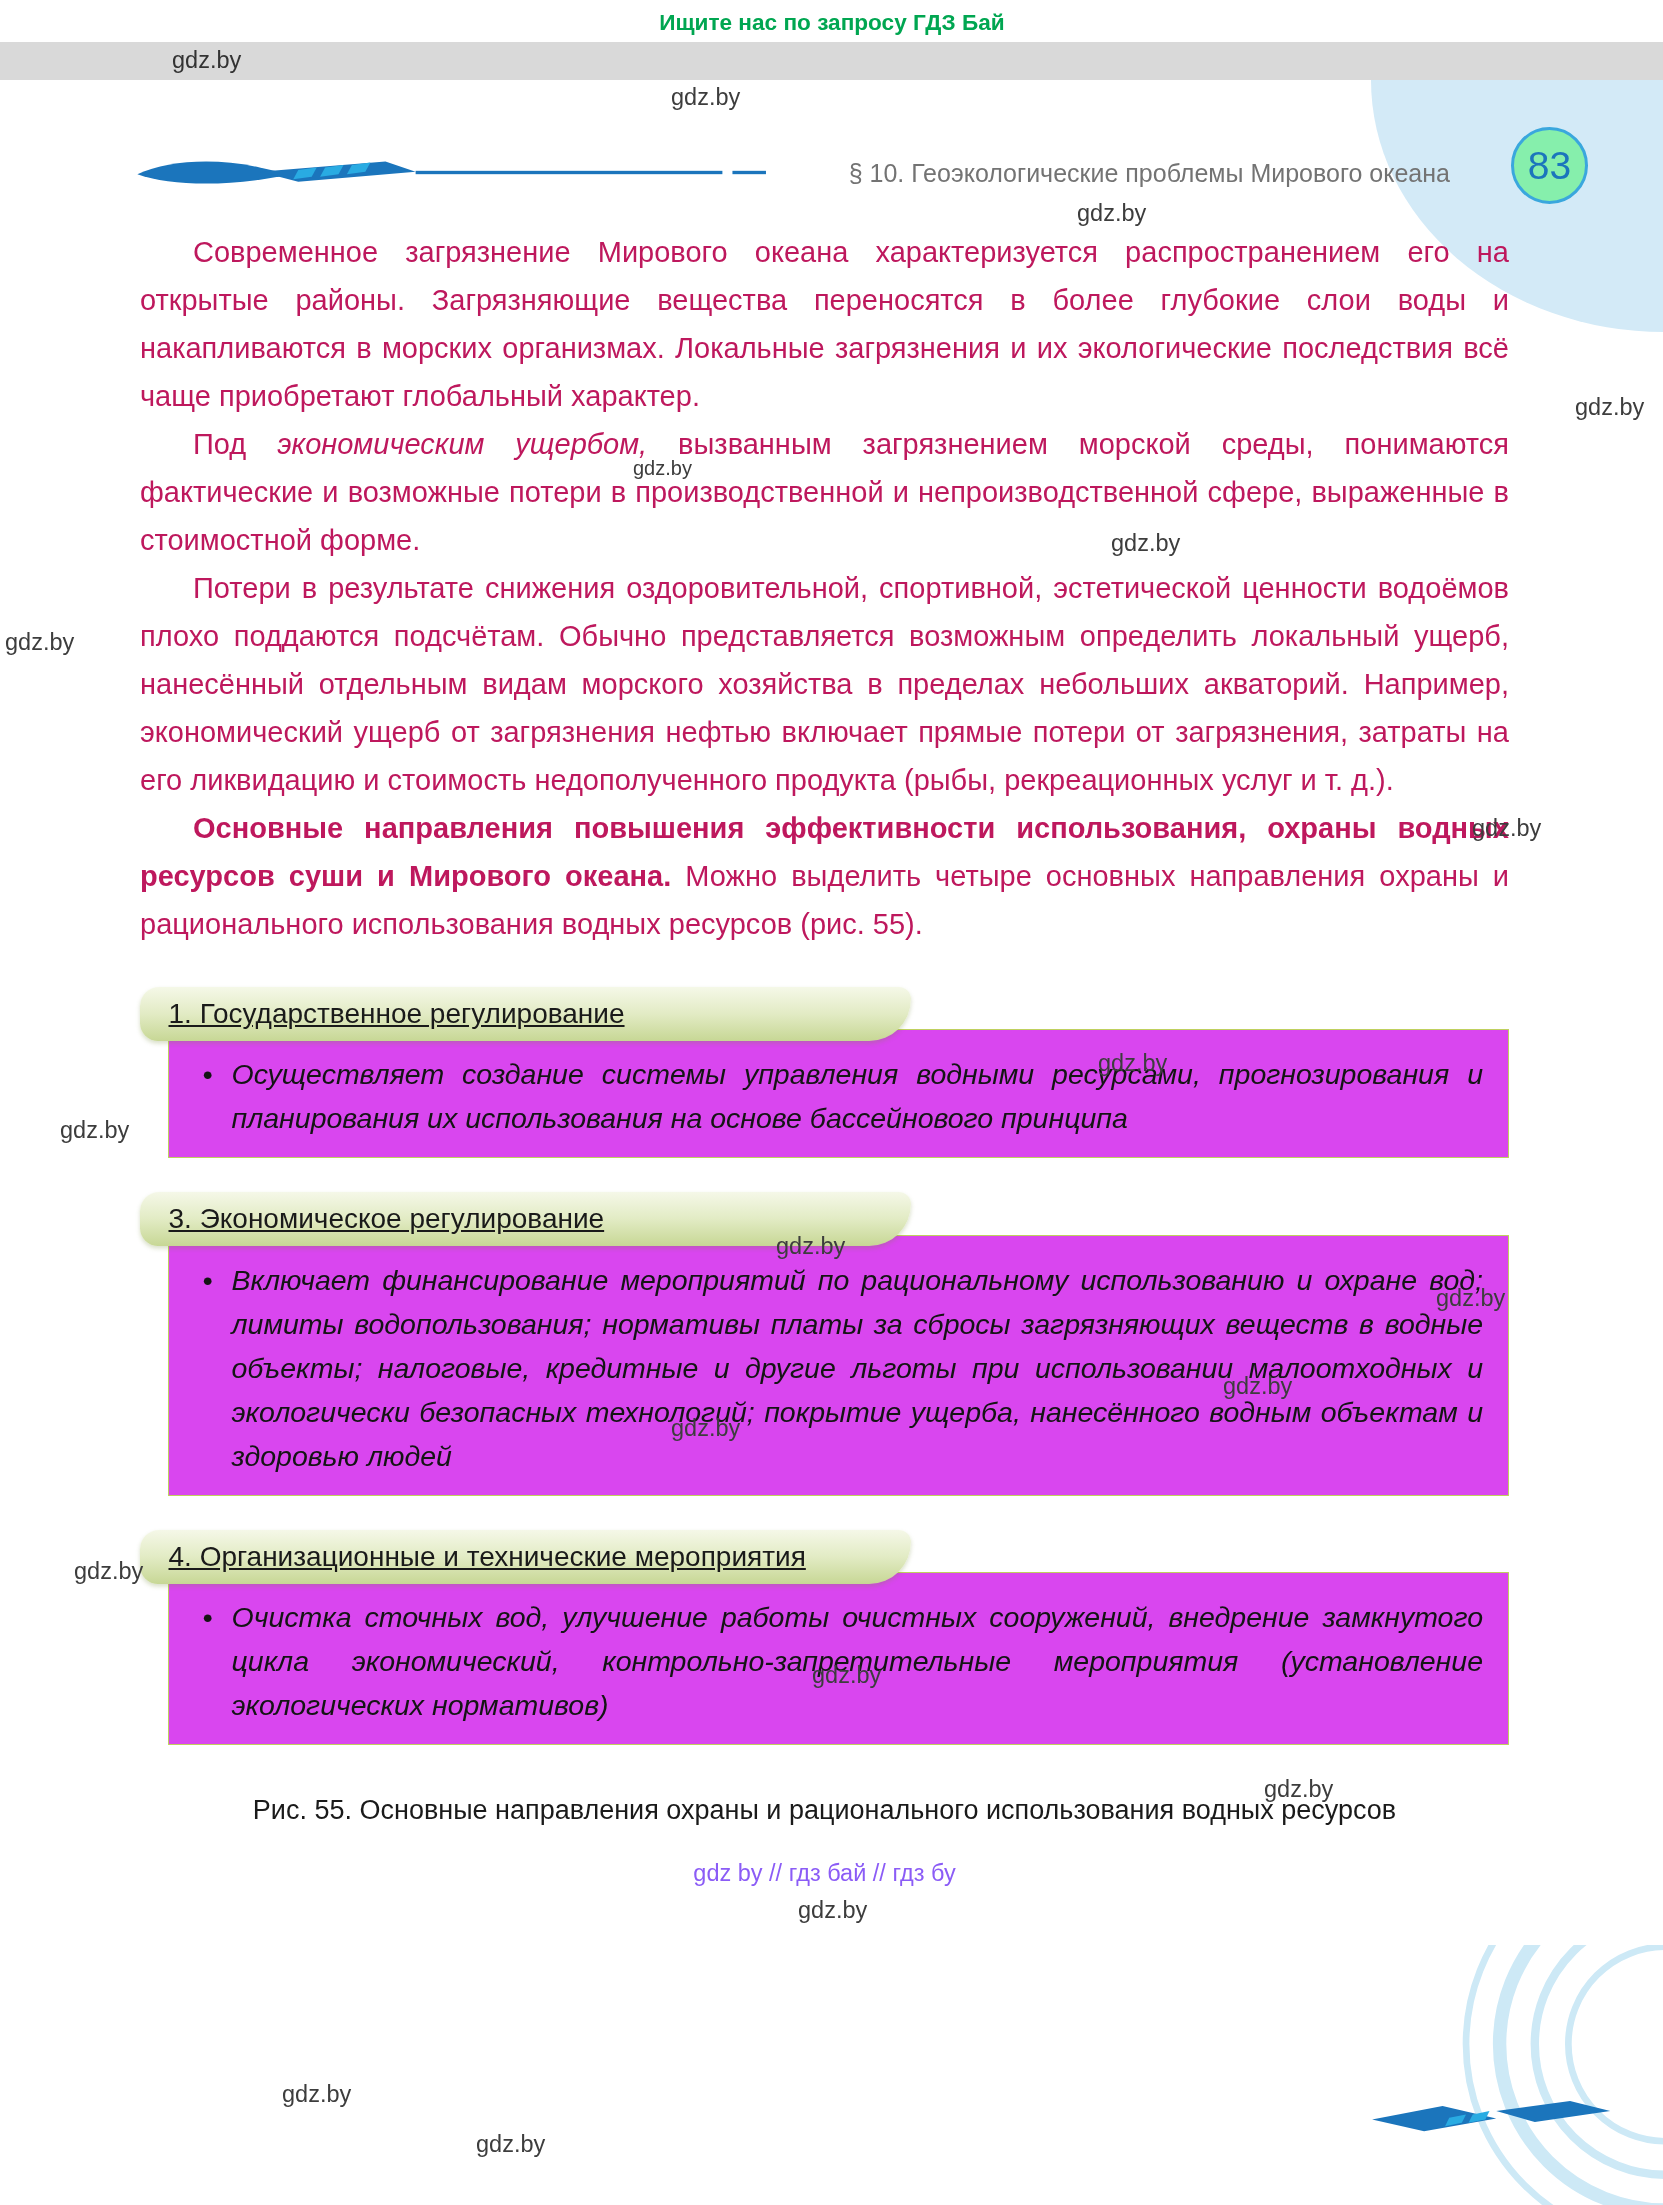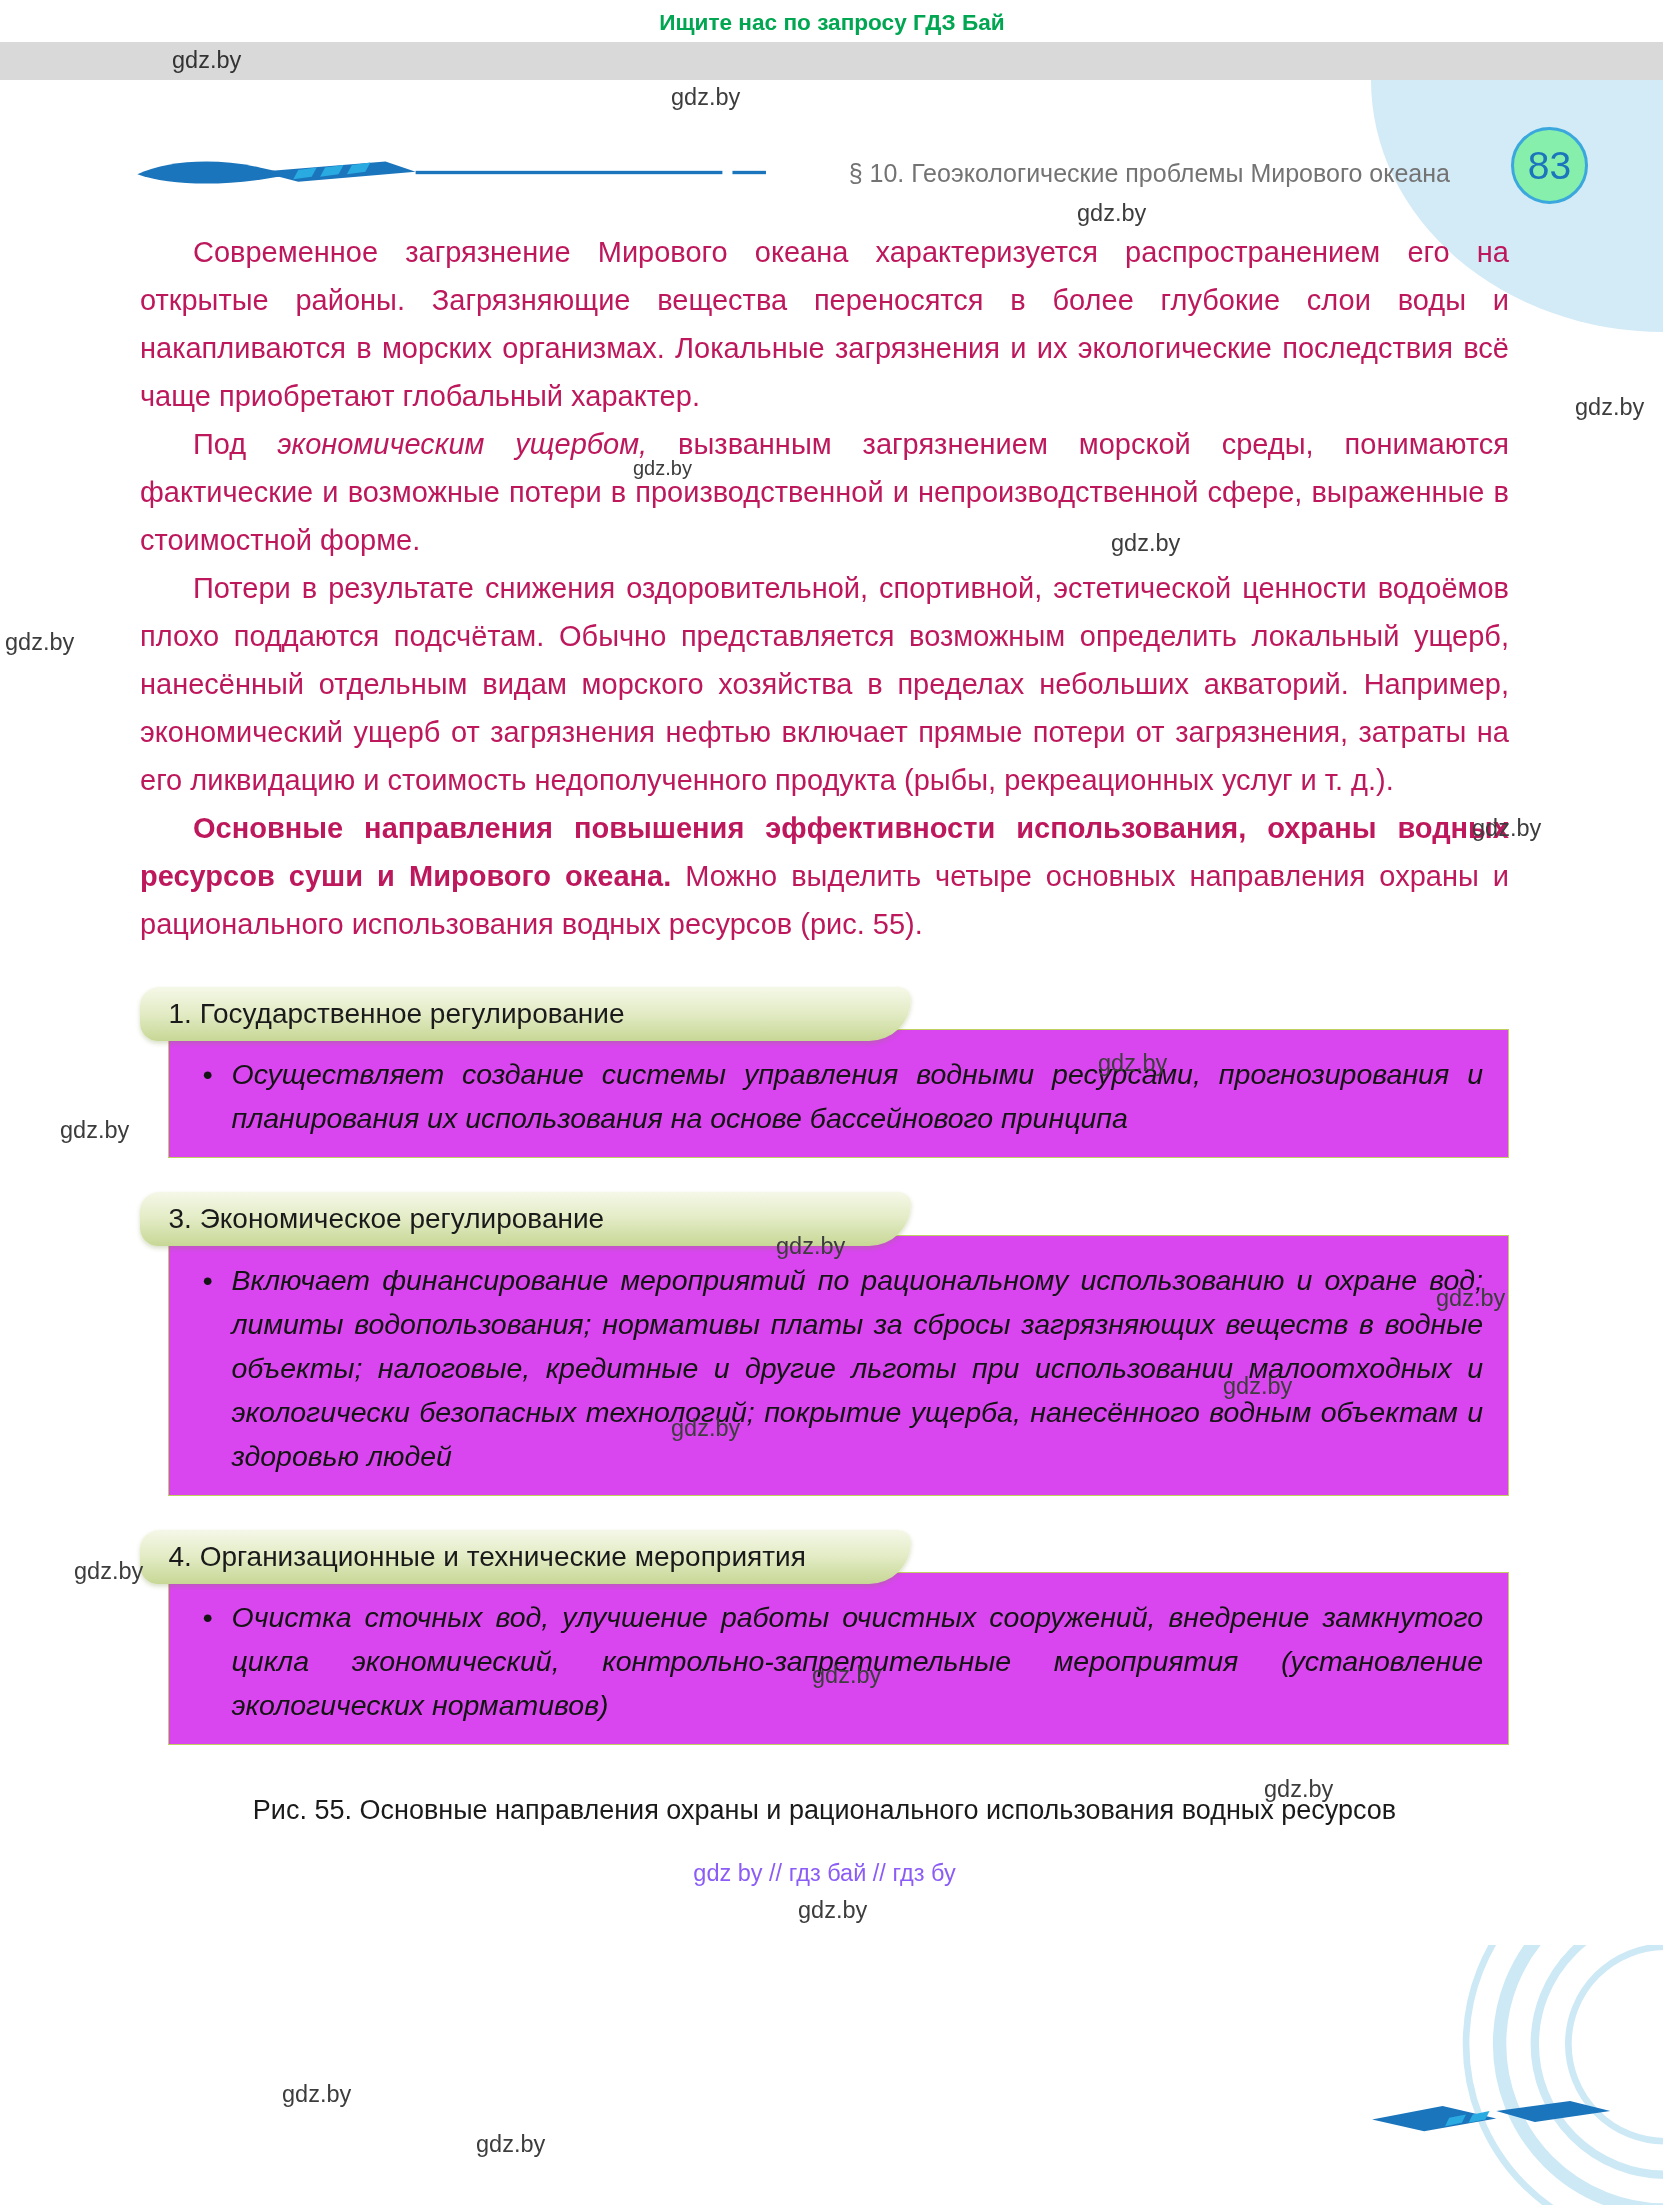--- a/index.html
+++ b/index.html
@@ -45,20 +45,21 @@
   .diagram{margin-top:39px;}
   .block{margin-top:34px;}
   .block:first-child{margin-top:0;}
   .tab{
     position:relative;z-index:3;width:771px;height:54px;margin-bottom:-11.7px;
     display:flex;align-items:center;padding-left:28.5px;box-sizing:border-box;
     font-size:28px;color:#1a1a1a;
     background:linear-gradient(180deg,#f5f8e8 0%,#e2ebc4 50%,#c7d795 100%);
     border-radius:27px 17px 59px 25px;
     box-shadow:0 2.5px 4.2px rgba(120,140,60,0.28);
+    text-decoration:underline;
   }
   .box{
     position:relative;z-index:2;margin-left:28px;border:1.7px solid #bfd05e;
     background:#d946ef;padding:22px 25px 17px 28.5px;box-sizing:border-box;font-style:italic;
   }
   .box ul{margin:0;padding:0;list-style:none;}
   .box li{
     position:relative;padding-left:34px;font-size:28.5px;line-height:44px;
     text-align:justify;color:#141414;
   }

